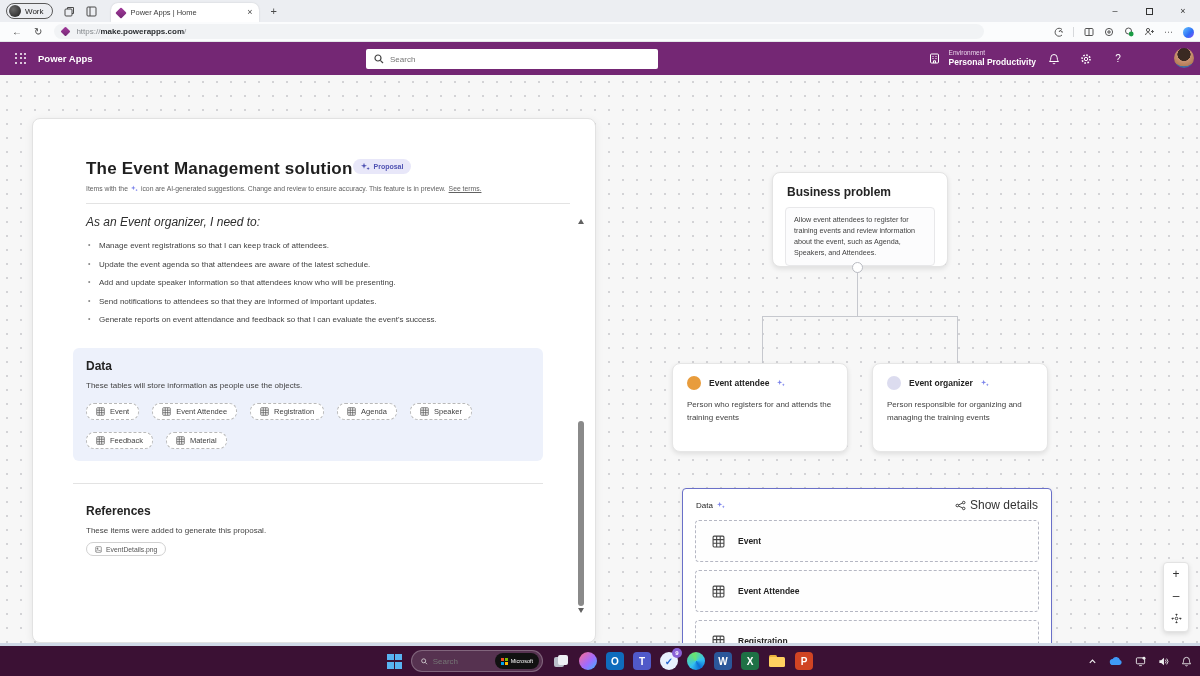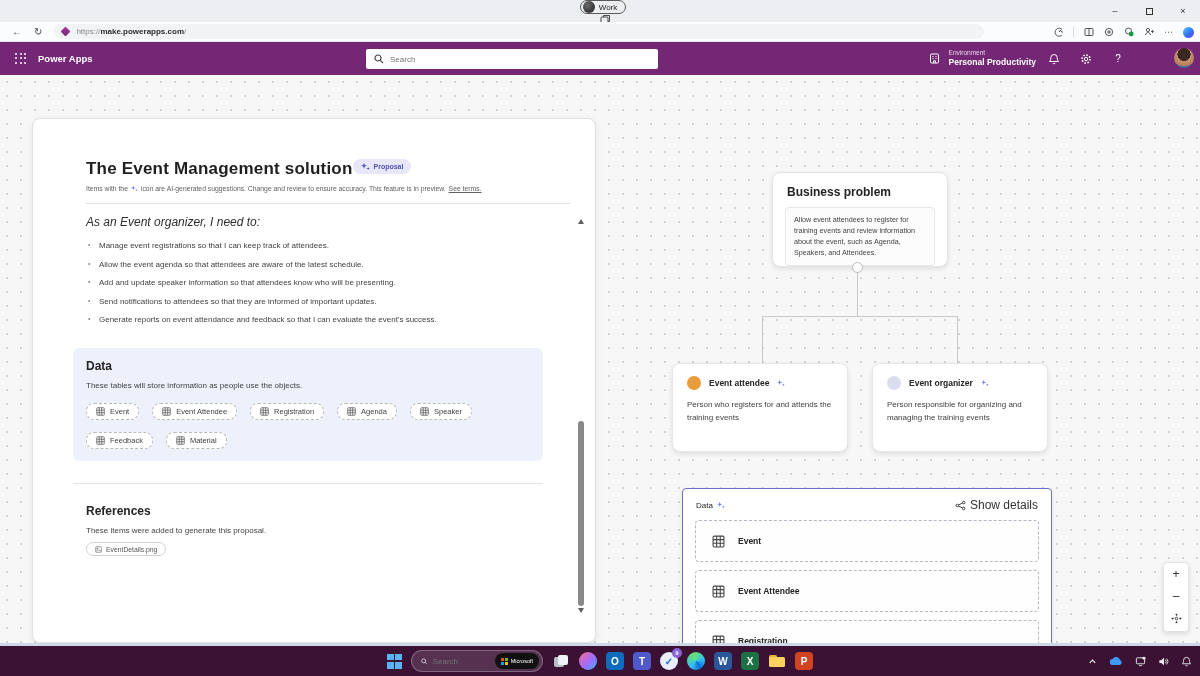--- a/index.html
+++ b/index.html
@@ -1,20 +1,20 @@
 <!DOCTYPE html>
 <html><head>
 <meta charset="utf-8">
 <style>
   * { margin:0; padding:0; box-sizing:border-box; }
   html,body { width:1200px; height:676px; overflow:hidden; font-family:"Liberation Sans", sans-serif; }
   .screen { position:relative; width:1200px; height:676px; background:#f7f7f7; }
 
   
-  .tabstrip { position:relative; height:22px; background:#eceef2; display:flex; align-items:center;flex-direction:column; }
+  .tabstrip { position:relative; height:22px; background:#eceef2; display:flex; align-items:center; }
   .profile-pill { display:flex; align-items:center; gap:4px; margin-left:6px; height:16px; padding:0 8px 0 2px; border:1px solid #5a5a5a; border-radius:9px; cursor:pointer; }
   .profile-avatar { width:12px; height:12px; border-radius:50%; background:radial-gradient(circle at 35% 35%, #6b6b6b, #1d1d1d); }
   .profile-label { font-size:8px; color:#222; }
   .ts-icon { margin-left:11px; width:11px; height:11px; display:inline-flex; align-items:center; justify-content:center; cursor:pointer; }
   .tab { position:relative; margin-left:14px; width:148px; height:19px; align-self:flex-end; background:#fff; border-radius:7px 7px 0 0; display:flex; align-items:center; padding:0 6px; box-shadow:0 0 2px rgba(0,0,0,.15); }
   .pa-diamond { width:8px; height:8px; background:linear-gradient(135deg,#a33a9c,#742774); transform:rotate(45deg); border-radius:1px; flex:0 0 auto; }
   .tab-title { font-size:7.5px; color:#3c3c3c; margin-left:6px; flex:1; white-space:nowrap; overflow:hidden; }
   .glyph { font-size:9px; color:#4a4a4a; line-height:1; cursor:pointer; }
   .icon-close::before { content:"×"; }
   .icon-plus::before { content:"+"; }
@@ -295,21 +295,21 @@
         <span>icon are AI-generated suggestions. Change and review to ensure accuracy. This feature is in preview.</span>
         <a>See terms.</a>
       </div>
       <div class="doc-divider" style="top:84px"></div>
 
       <div class="viewport">
         <div class="story-heading">As an Event organizer, I need to:</div>
         <ul class="bullets">
 
         <li>Manage event registrations so that I can keep track of attendees.</li>
-            <li>Allow the event agenda so that attendees are aware of the latest schedule.</li>
+            <li>Update the event agenda so that attendees are aware of the latest schedule.</li>
             <li>Add and update speaker information so that attendees know who will be presenting.</li>
             <li>Send notifications to attendees so that they are informed of important updates.</li>
             <li>Generate reports on event attendance and feedback so that I can evaluate the event's success.</li>
           </ul>
 
         <div class="data-highlight">
           <div class="sec-title">Data</div>
           <div class="sec-desc">These tables will store information as people use the objects.</div>
           <div class="pill-wrap">
 

